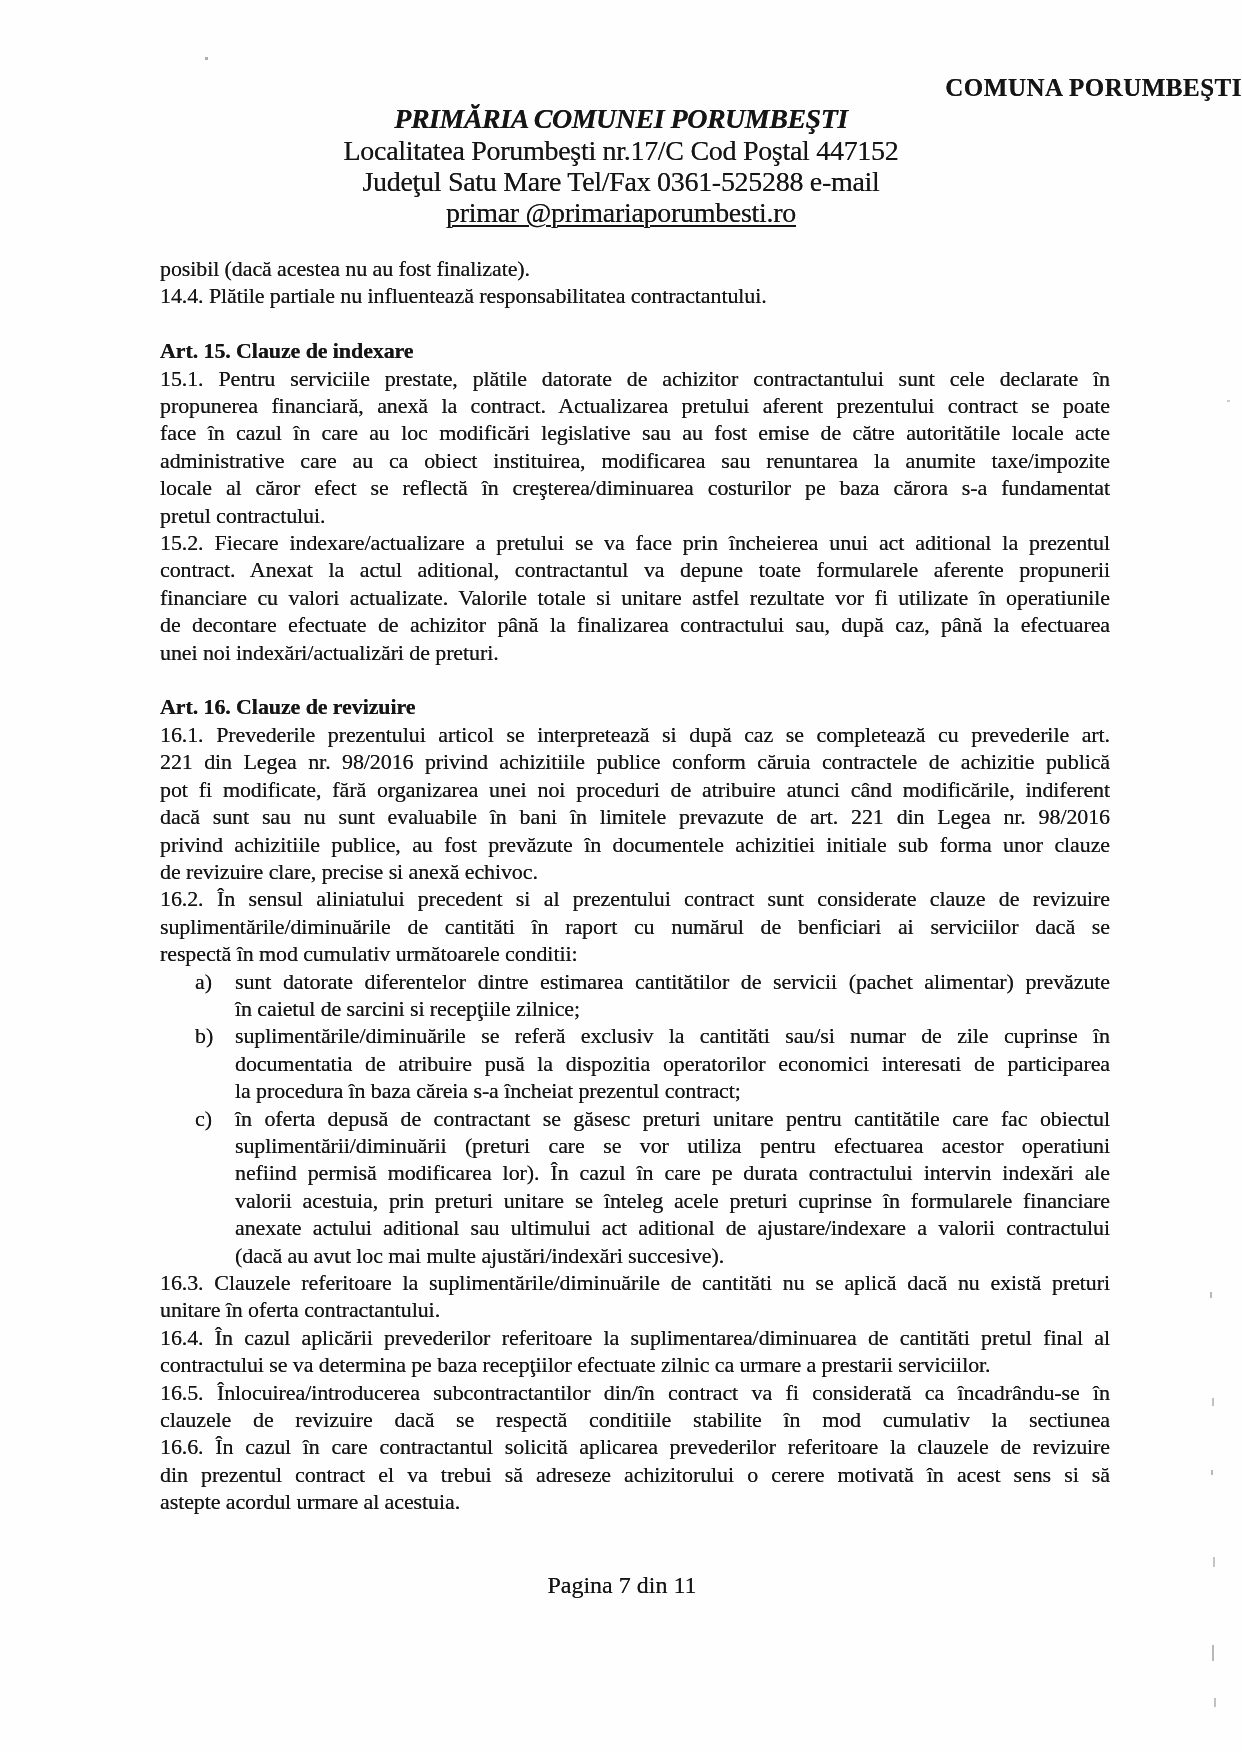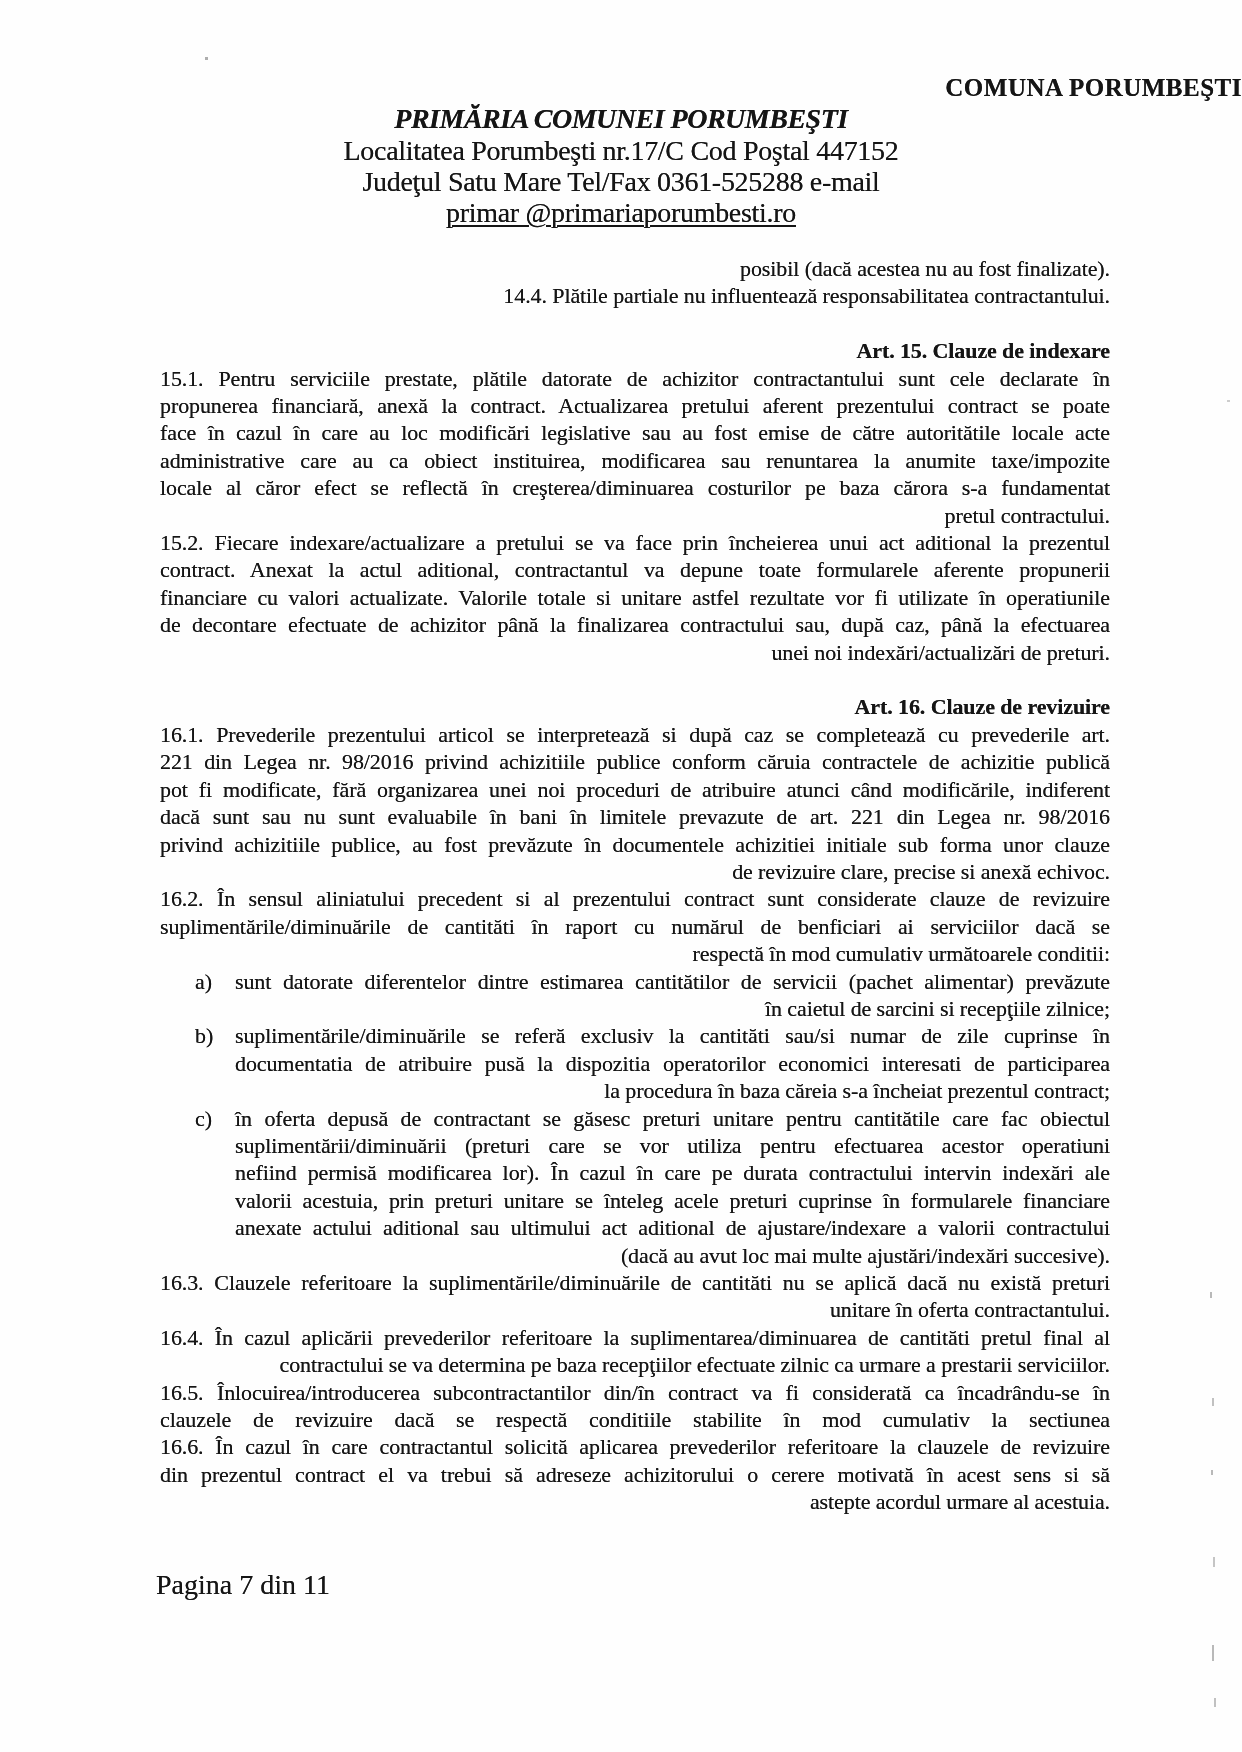--- a/index.html
+++ b/index.html
@@ -55,21 +55,21 @@
   .doc-body {
     position: absolute;
     top: 255px;
     left: 160px;
     width: 950px;
     font-size: 22px;
     line-height: 27.4px;
     letter-spacing: -0.1px;
   }
   .line {
-    text-align: right;
+    text-align: left;
   }
   .line.jl {
     text-align: justify;
     text-align-last: justify;
     text-justify: inter-word;
   }
   .heading {
     font-weight: 700;
   }
   .gap { height: 27.4px; }
@@ -78,24 +78,24 @@
     position: absolute;
     left: 35px;
     top: 0;
   }
   .item .line { margin-left: 75px; }
 
   
   .footer {
     position: absolute;
     top: 1572px;
-    left: 156px;
+    left: 147px;
     width: 950px;
-    text-align: left;
-    font-size: 28px;
+    text-align: center;
+    font-size: 24px;
     line-height: 26px;
   }
 
   
   .artifact {
     position: absolute;
     background: #a8a8a8;
     opacity: 0.8;
   }
   .a1 { left: 205px; top: 57px;  width: 3px; height: 3px; background:#9a9a9a; }

